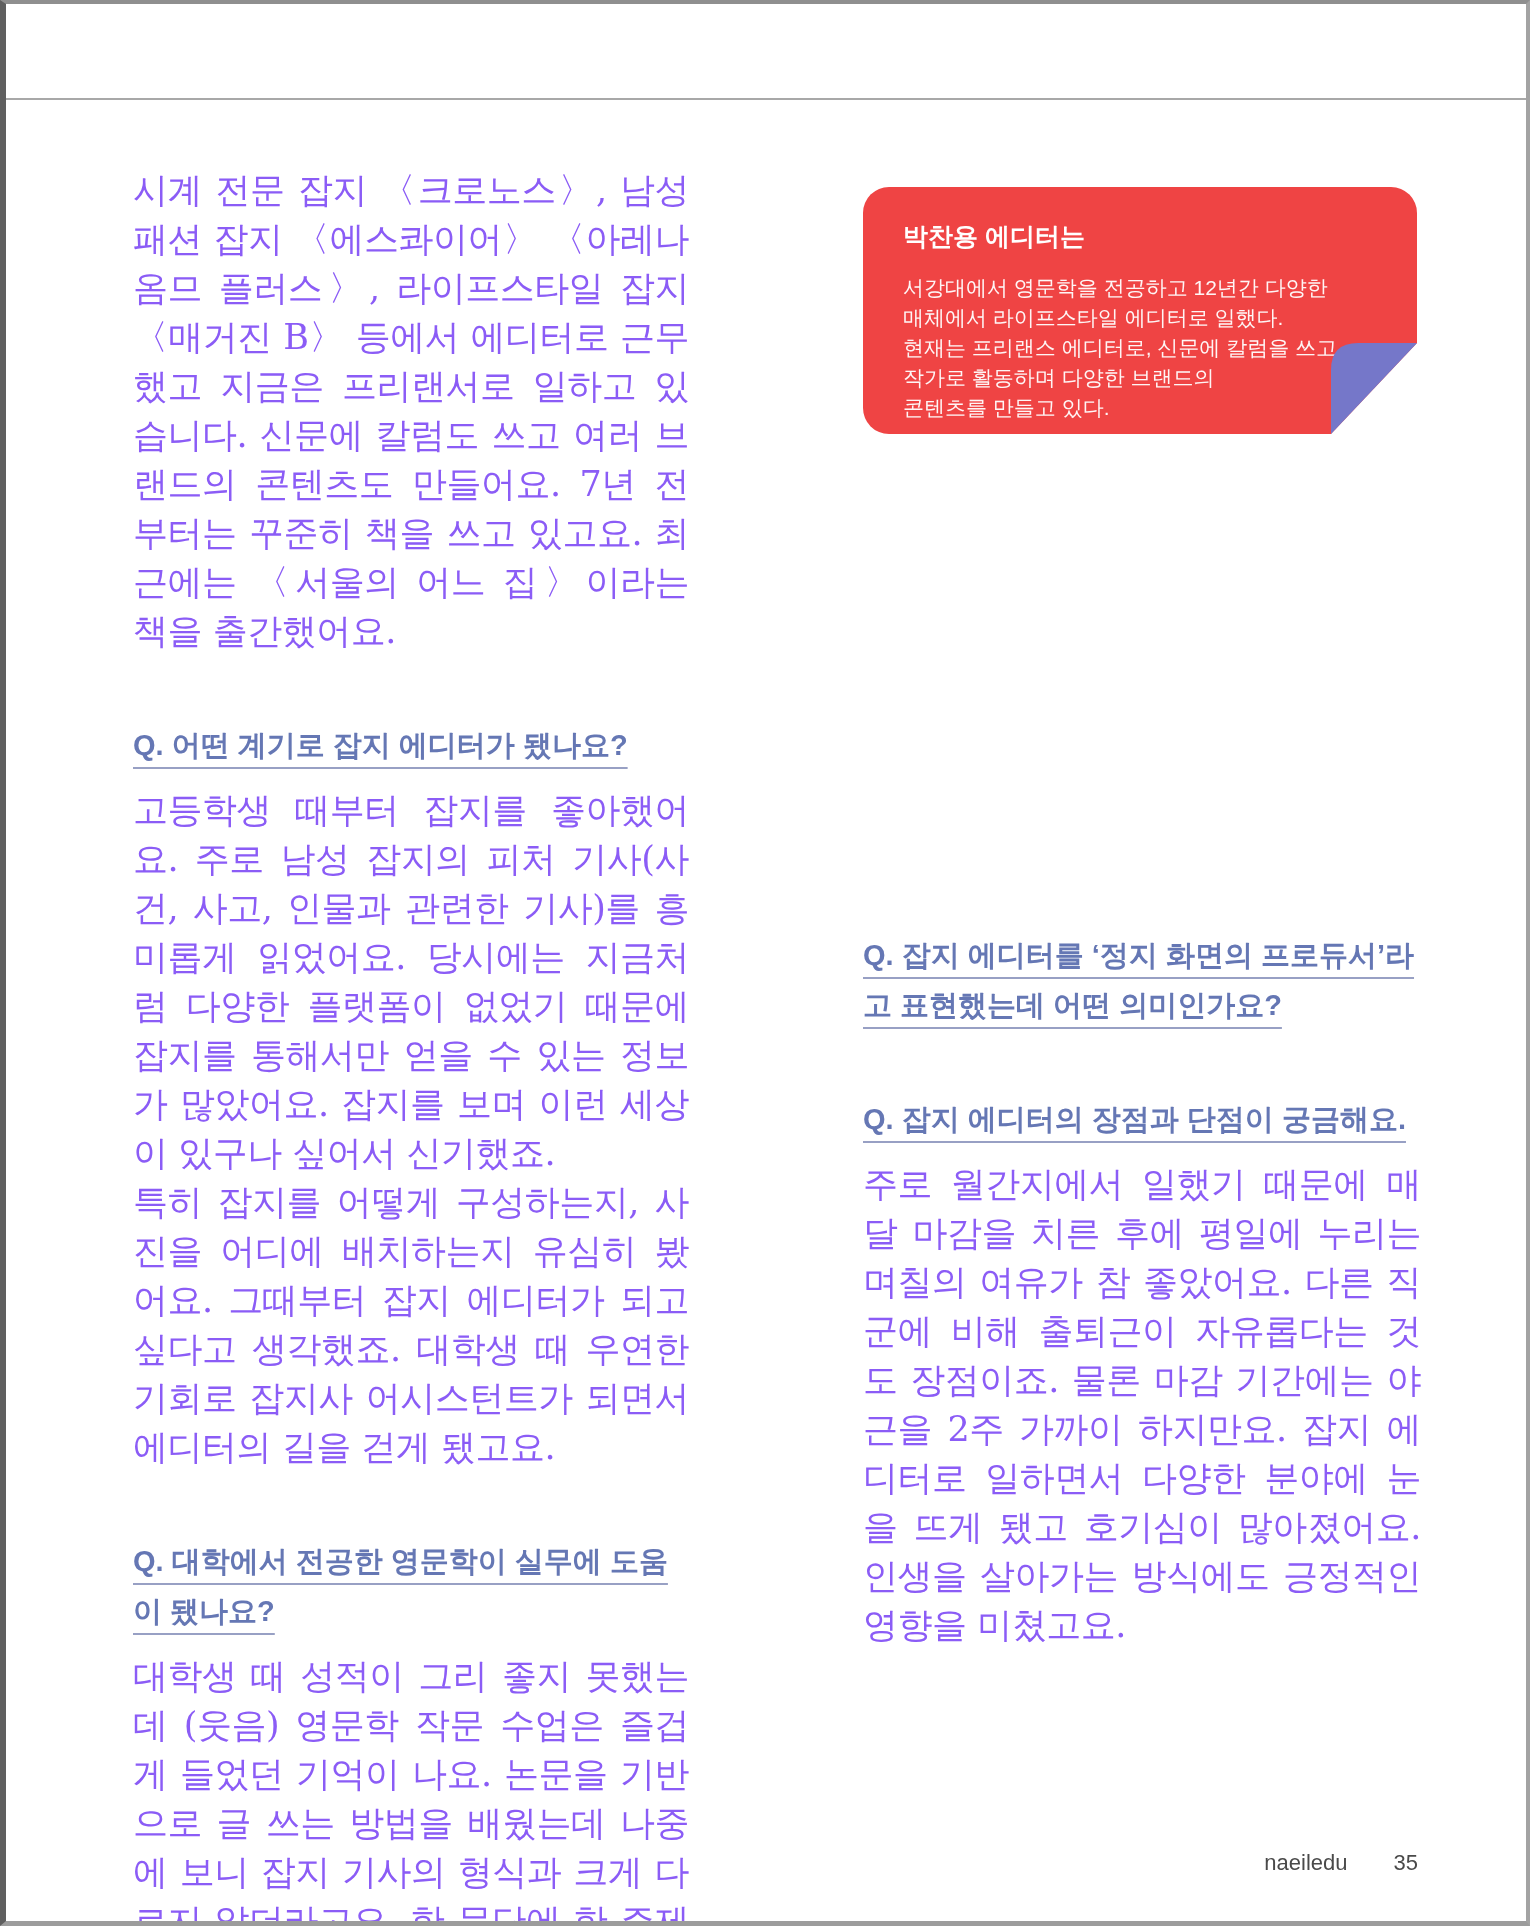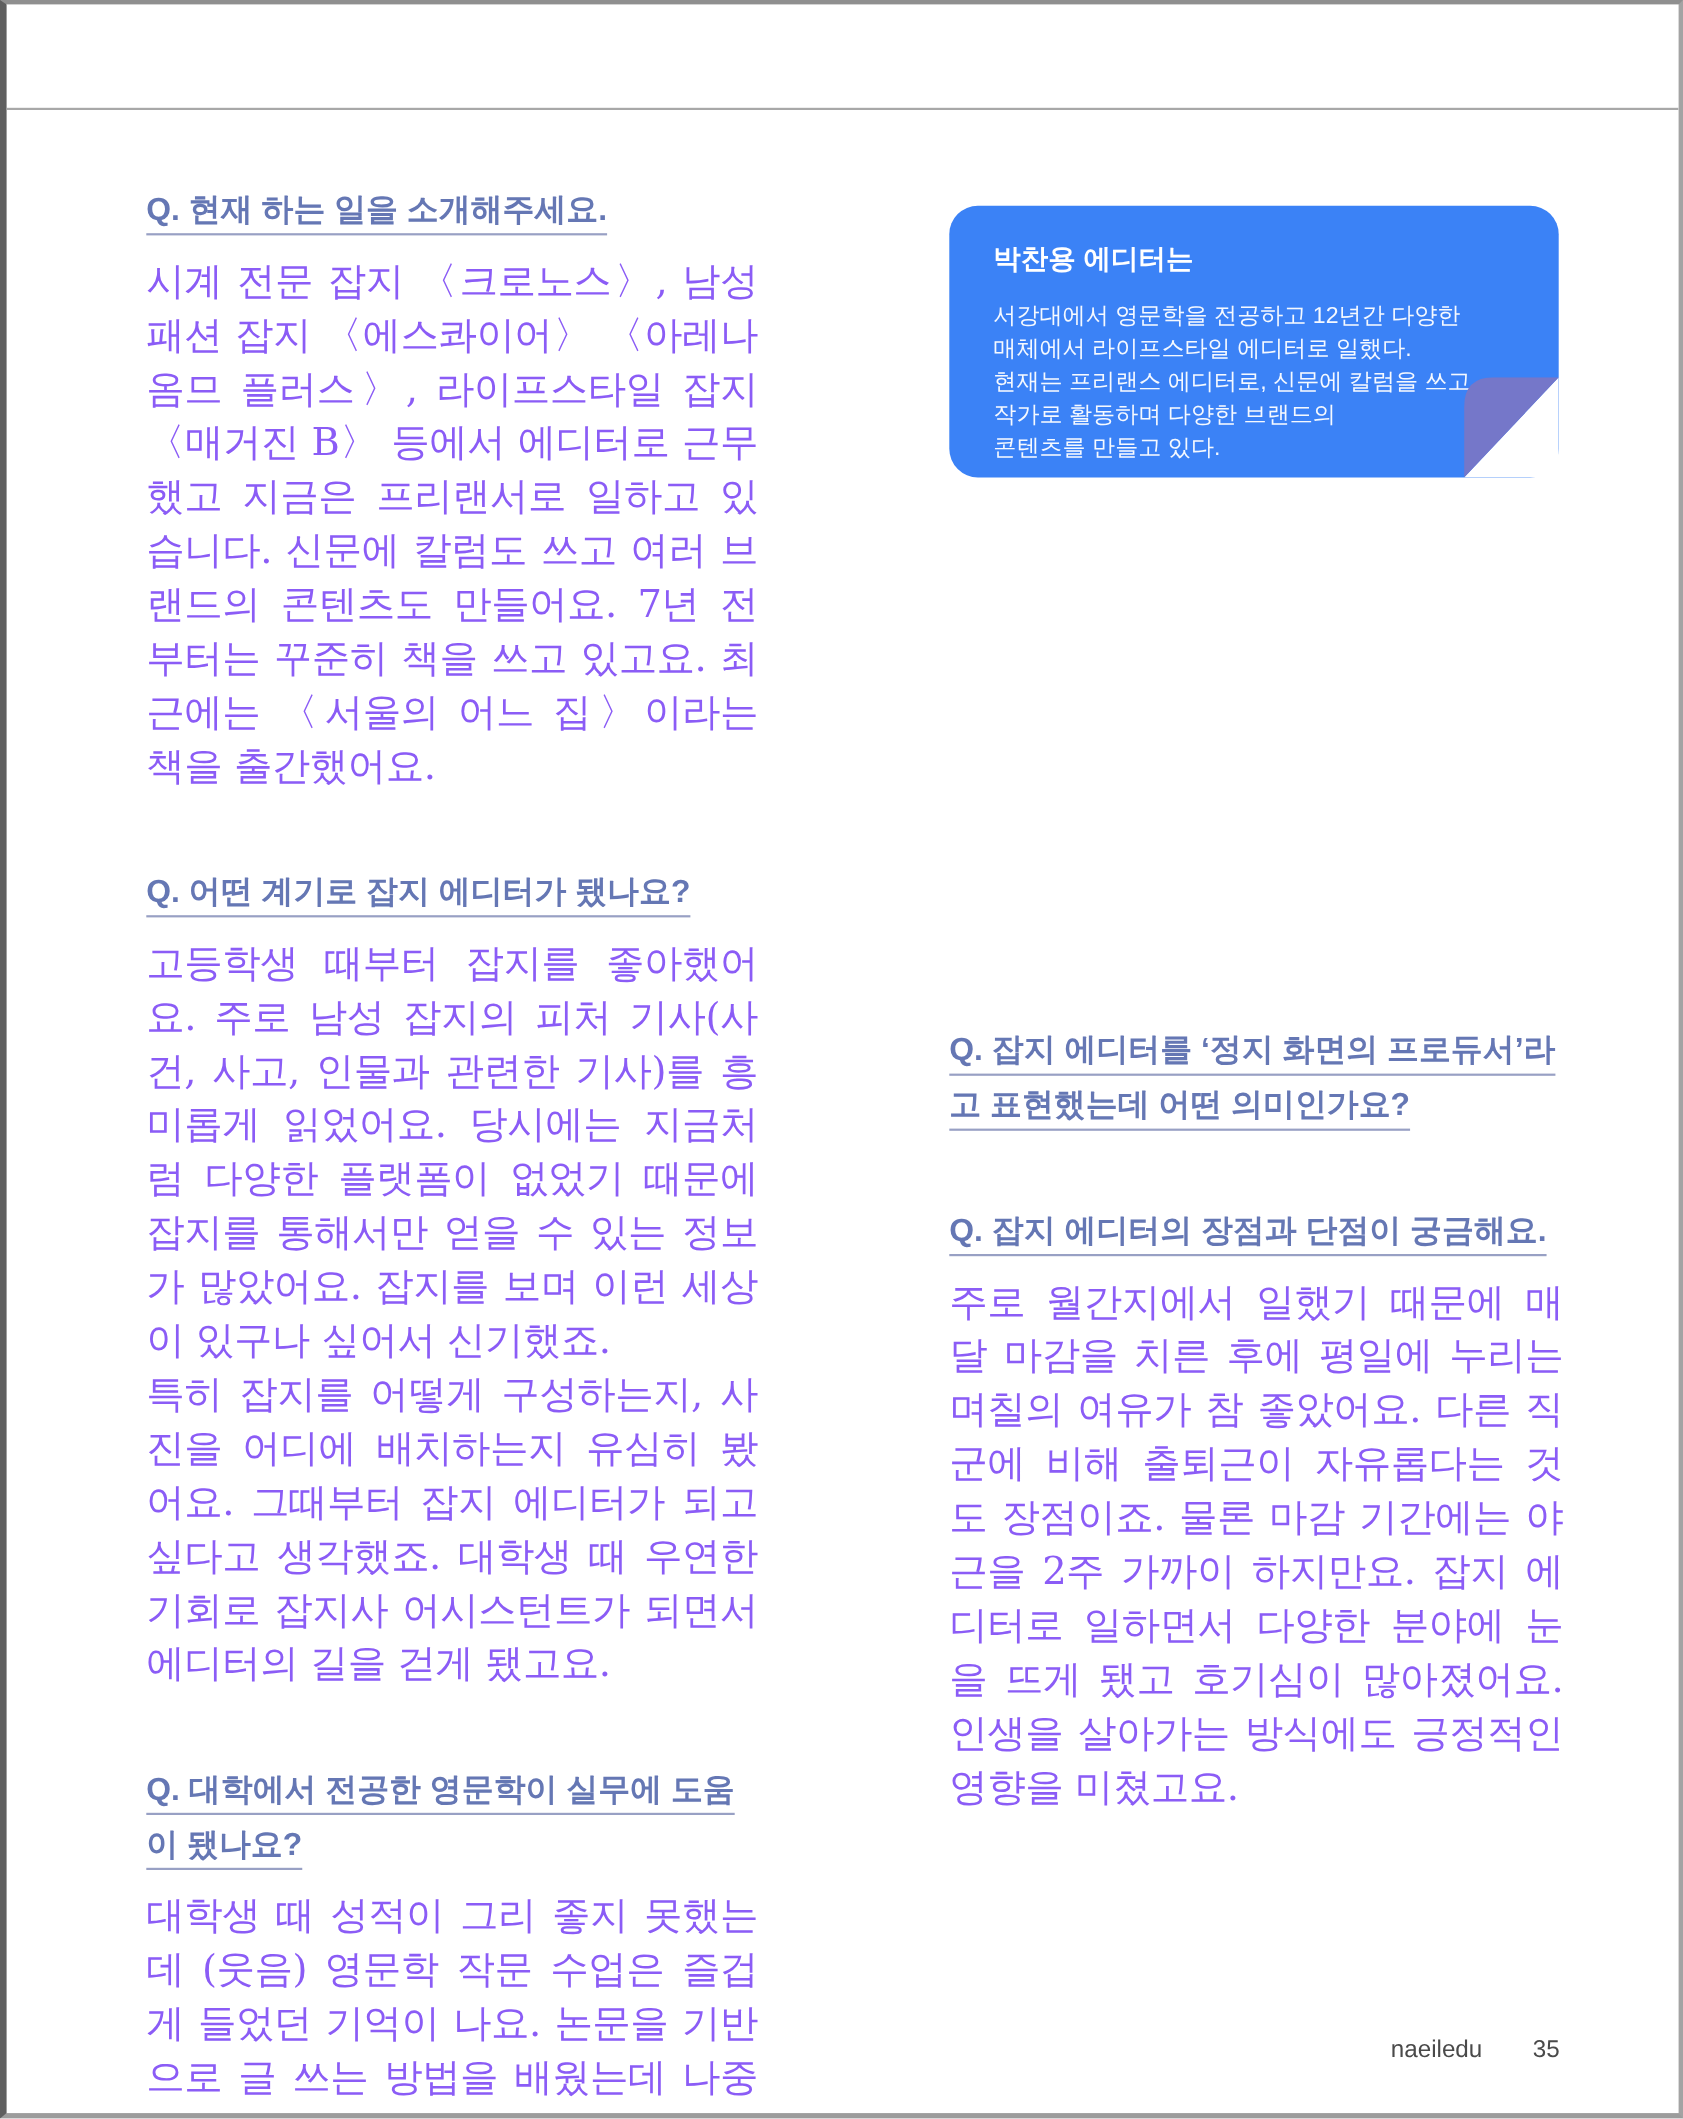--- a/index.html
+++ b/index.html
@@ -26,21 +26,21 @@
     margin:0;
     font-family:"DejaVu Serif","Liberation Serif",serif;
     font-size:35px; line-height:49px; color:#8b5cf6;
     text-align:justify; word-break:break-all; letter-spacing:-0.5px;
   }
 
   
   .profile-card {
     position:absolute; left:857px; top:183px; width:554px; height:247px;
     box-sizing:border-box; padding:34px 40px;
-    background:#3b82f6; border-radius:26px;
+    background:#ef4444; border-radius:26px;
     color:#ffffff; font-family:"Liberation Sans", sans-serif;
   }
   .card-title { font-size:25px; font-weight:700; line-height:30px; }
   .card-body  { margin-top:22px; font-size:21px; line-height:30px;
                 color:rgba(255,255,255,0.95); white-space:pre-line; }
   .card-fold  { position:absolute; right:0; bottom:0; width:86px; height:91px; display:block; }
 
   
   .footer {
     position:absolute; top:1846px; right:108px;
@@ -50,21 +50,20 @@
 </style>
 </head>
 <body>
 
 <div class="page">
 
   <div class="top-rule"></div>
 
   <section class="col-left">
     <article class="qa-block">
-      <h2 class="q">Q. 현재 하는 일을 소개해주세요.</h2>
       <p class="a">시계 전문 잡지 〈크로노스〉, 남성 패션 잡지 〈에스콰이어〉 〈아레나 옴므 플러스〉, 라이프스타일 잡지 〈매거진 B〉 등에서 에디터로 근무했고 지금은 프리랜서로 일하고 있습니다. 신문에 칼럼도 쓰고 여러 브랜드의 콘텐츠도 만들어요. 7년 전부터는 꾸준히 책을 쓰고 있고요. 최근에는 〈서울의 어느 집〉이라는 책을 출간했어요.</p>
     </article>
     <article class="qa-block">
       <h2 class="q">Q. 어떤 계기로 잡지 에디터가 됐나요?</h2>
       <p class="a">고등학생 때부터 잡지를 좋아했어요. 주로 남성 잡지의 피처 기사(사건, 사고, 인물과 관련한 기사)를 흥미롭게 읽었어요. 당시에는 지금처럼 다양한 플랫폼이 없었기 때문에 잡지를 통해서만 얻을 수 있는 정보가 많았어요. 잡지를 보며 이런 세상이 있구나 싶어서 신기했죠.</p>
       <p class="a">특히 잡지를 어떻게 구성하는지, 사진을 어디에 배치하는지 유심히 봤어요. 그때부터 잡지 에디터가 되고 싶다고 생각했죠. 대학생 때 우연한 기회로 잡지사 어시스턴트가 되면서 에디터의 길을 걷게 됐고요.</p>
     </article>
     <article class="qa-block">
       <h2 class="q">Q. 대학에서 전공한 영문학이 실무에 도움이 됐나요?</h2>
       <p class="a">대학생 때 성적이 그리 좋지 못했는데 (웃음) 영문학 작문 수업은 즐겁게 들었던 기억이 나요. 논문을 기반으로 글 쓰는 방법을 배웠는데 나중에 보니 잡지 기사의 형식과 크게 다르지 않더라고요. 한 문단에 한 주제를 다뤄야 한다든지, 긴 호흡으로 글 쓰는 법이라든지 다양한 훈련을 했죠.</p>

